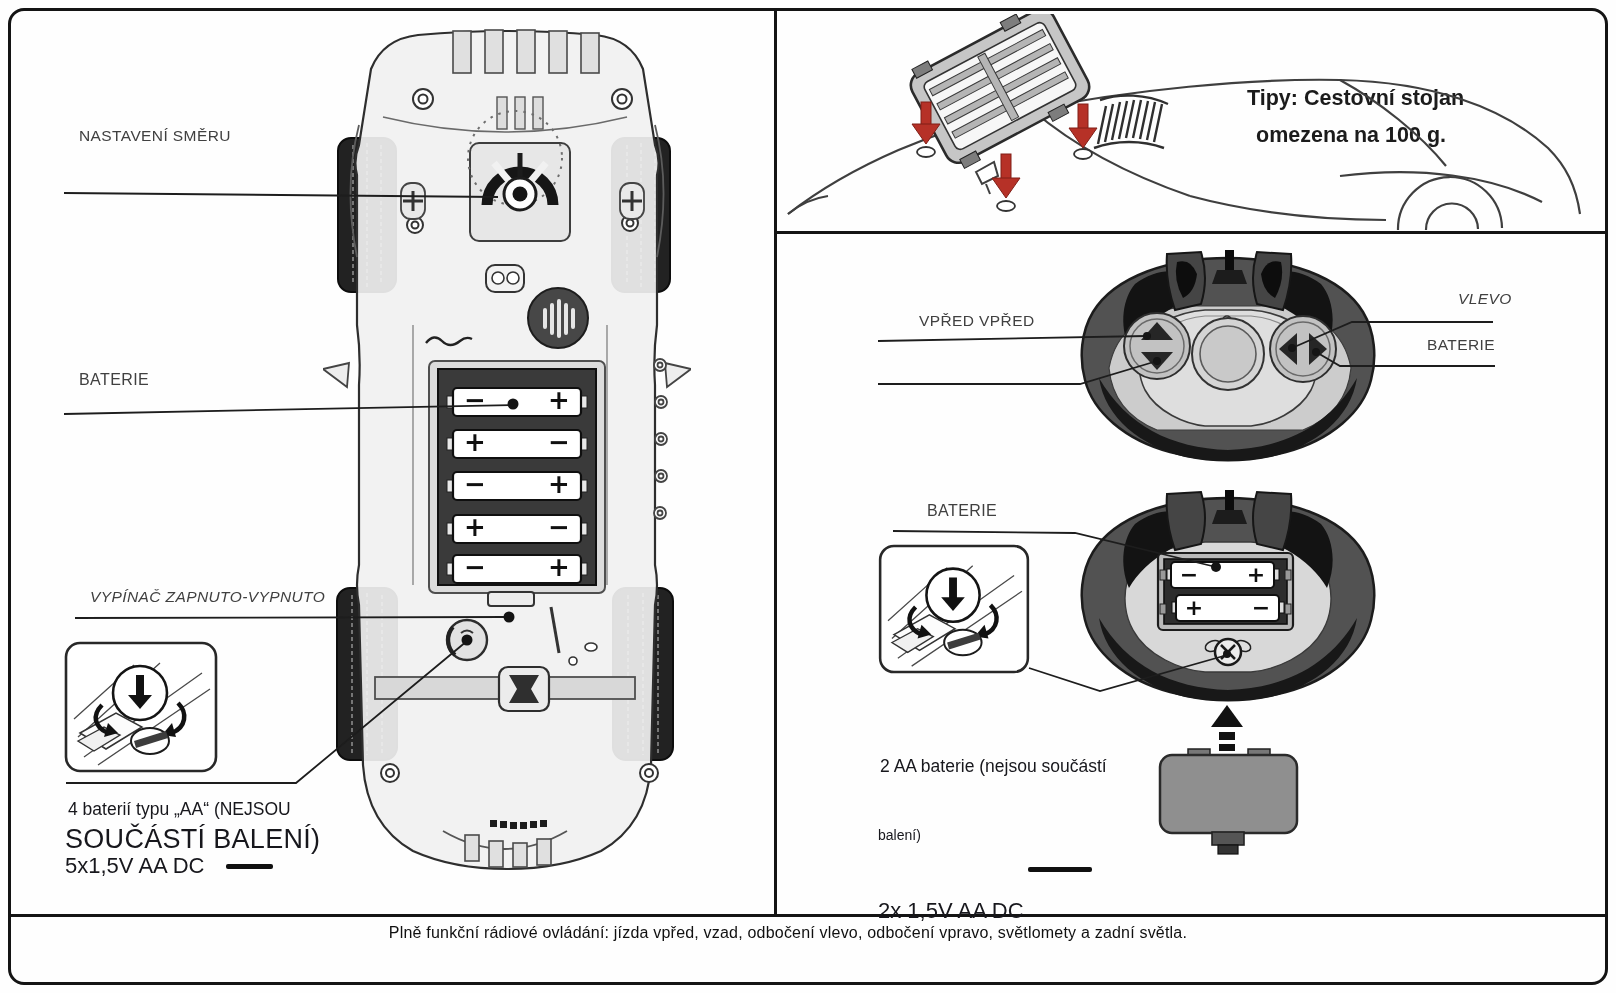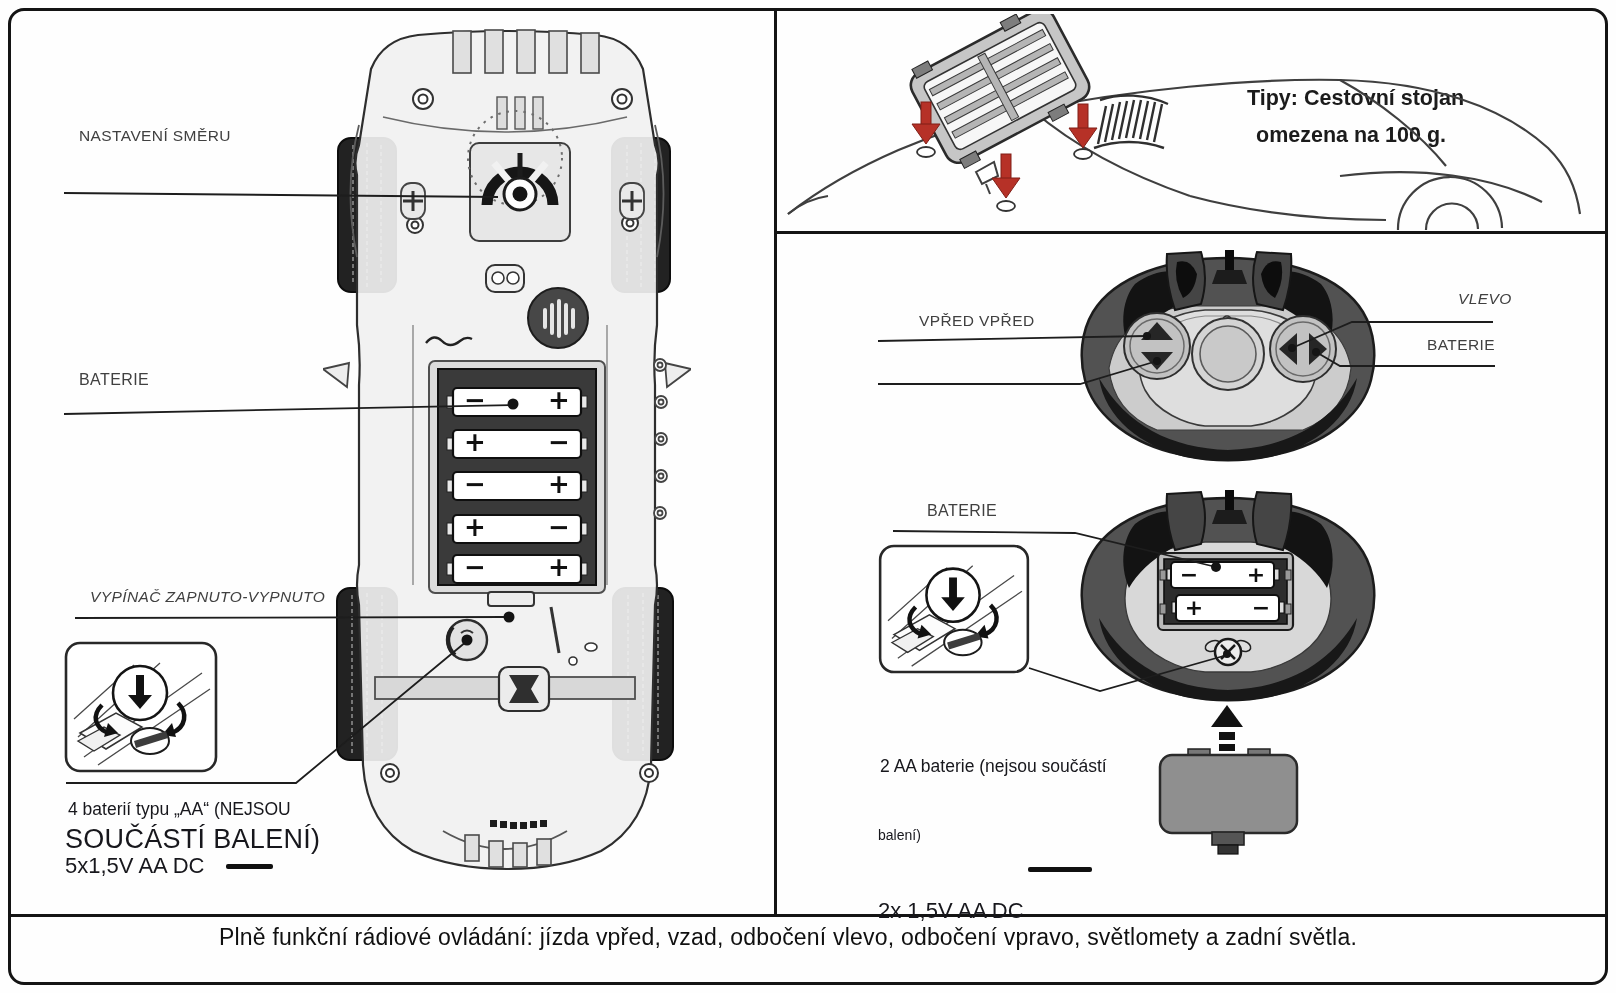--- a/index.html
+++ b/index.html
@@ -5,21 +5,21 @@
   html,body{margin:0;padding:0;background:#888;}
   #page{position:relative;width:1616px;height:993px;background:#fefefe;font-family:"Liberation Sans",sans-serif;overflow:hidden;}
   .frame{position:absolute;left:8px;top:8px;width:1594px;height:971px;border:3.5px solid #141414;border-radius:16px;}
   .divider{position:absolute;background:#141414;}
   .lbl{position:absolute;font-size:15.5px;letter-spacing:.4px;color:#404040;white-space:nowrap;margin-left:14px;}
   .note1{position:absolute;color:#17171c;white-space:nowrap;}
   .tips{position:absolute;left:1247px;top:80px;color:#1b1b1b;font-size:21.5px;font-weight:600;line-height:37px;}
   .tips div{white-space:nowrap;}
   .tips .ind{padding-left:9px;}
   .dashbar{position:absolute;background:#101010;border-radius:2px;}
-  #caption{position:absolute;left:10px;top:924px;width:1556px;text-align:center;font-size:23px;font-weight:500;color:#101010;letter-spacing:.2px;}
+  #caption{position:absolute;left:10px;top:924px;width:1556px;text-align:center;font-size:16px;font-weight:500;color:#101010;letter-spacing:.2px;}
   svg{position:absolute;}
   svg text.sign{font-family:"DejaVu Sans",sans-serif;font-weight:700;fill:#101010;}
   #overlay{left:0;top:0;z-index:6;pointer-events:none;}
 </style>
 </head>
 <body>
 
 <div id="page">
   <div class="frame"></div>
   <div class="divider" style="left:774px;top:10px;width:3px;height:906px;"></div>

